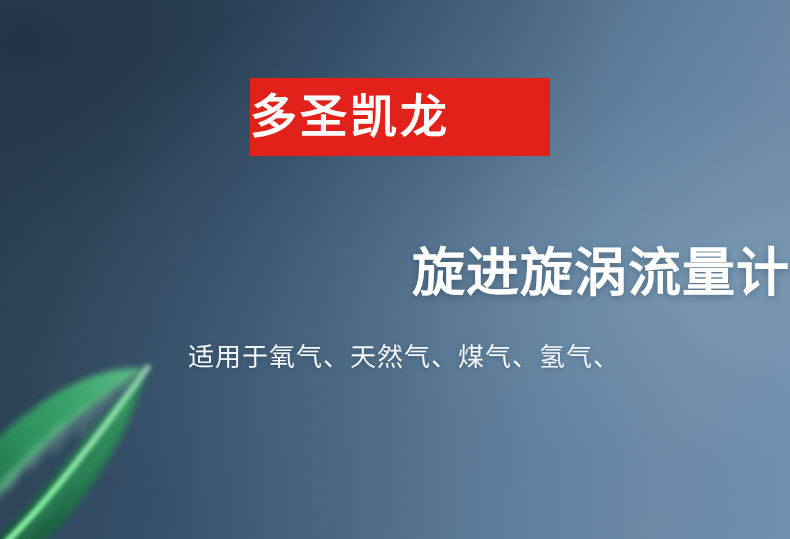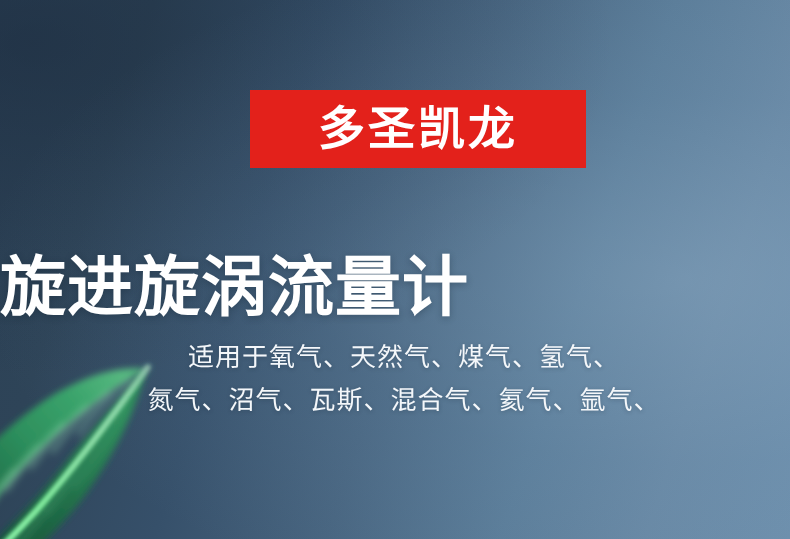--- a/index.html
+++ b/index.html
@@ -53,47 +53,46 @@
     width: 280px;
     height: 250px;
     pointer-events: none;
   }
   .leaf-decor svg { display: block; width: 100%; height: 100%; }
 
   
   .brand-plate {
     position: absolute;
     left: 250px;
-    top: 90px;
-    width: 336px;
+    top: 78px;
+    width: 300px;
     height: 78px;
     background: #e3211b;
     display: flex;
     align-items: center;
-    justify-content: center;
   }
   .brand-plate-text {
     font-family: "DejaVu Serif", "Liberation Serif", serif;
     font-weight: 700;
     font-size: 47px;
     line-height: 1;
     letter-spacing: 3px;
     color: #ffffff;
     white-space: nowrap;
     padding-bottom: 2px;
   }
 
   
   .headline {
     position: absolute;
     left: 0;
     right: 0;
     top: 209px;
-    text-align: left;
-    font-size: 66px;
+    text-align: right;
+    font-size: 53px;
     font-weight: 700;
     line-height: 1.05;
     letter-spacing: 1px;
     color: #ffffff;
     white-space: nowrap;
     text-shadow: 0 2px 7px rgba(18,32,46,0.30);
   }
 
   
   .description {
@@ -183,16 +182,15 @@
   </div>
 
   <div class="brand-plate">
     <span class="brand-plate-text">多圣凯龙</span>
   </div>
 
   <h1 class="headline">旋进旋涡流量计</h1>
 
   <div class="description">
     <span class="desc-line">适用于氧气、天然气、煤气、氢气、</span>
-    <span class="desc-line">氮气、沼气、瓦斯、混合气、氦气、氩气、</span>
   </div>
 
 </div>
 
 </body></html>

